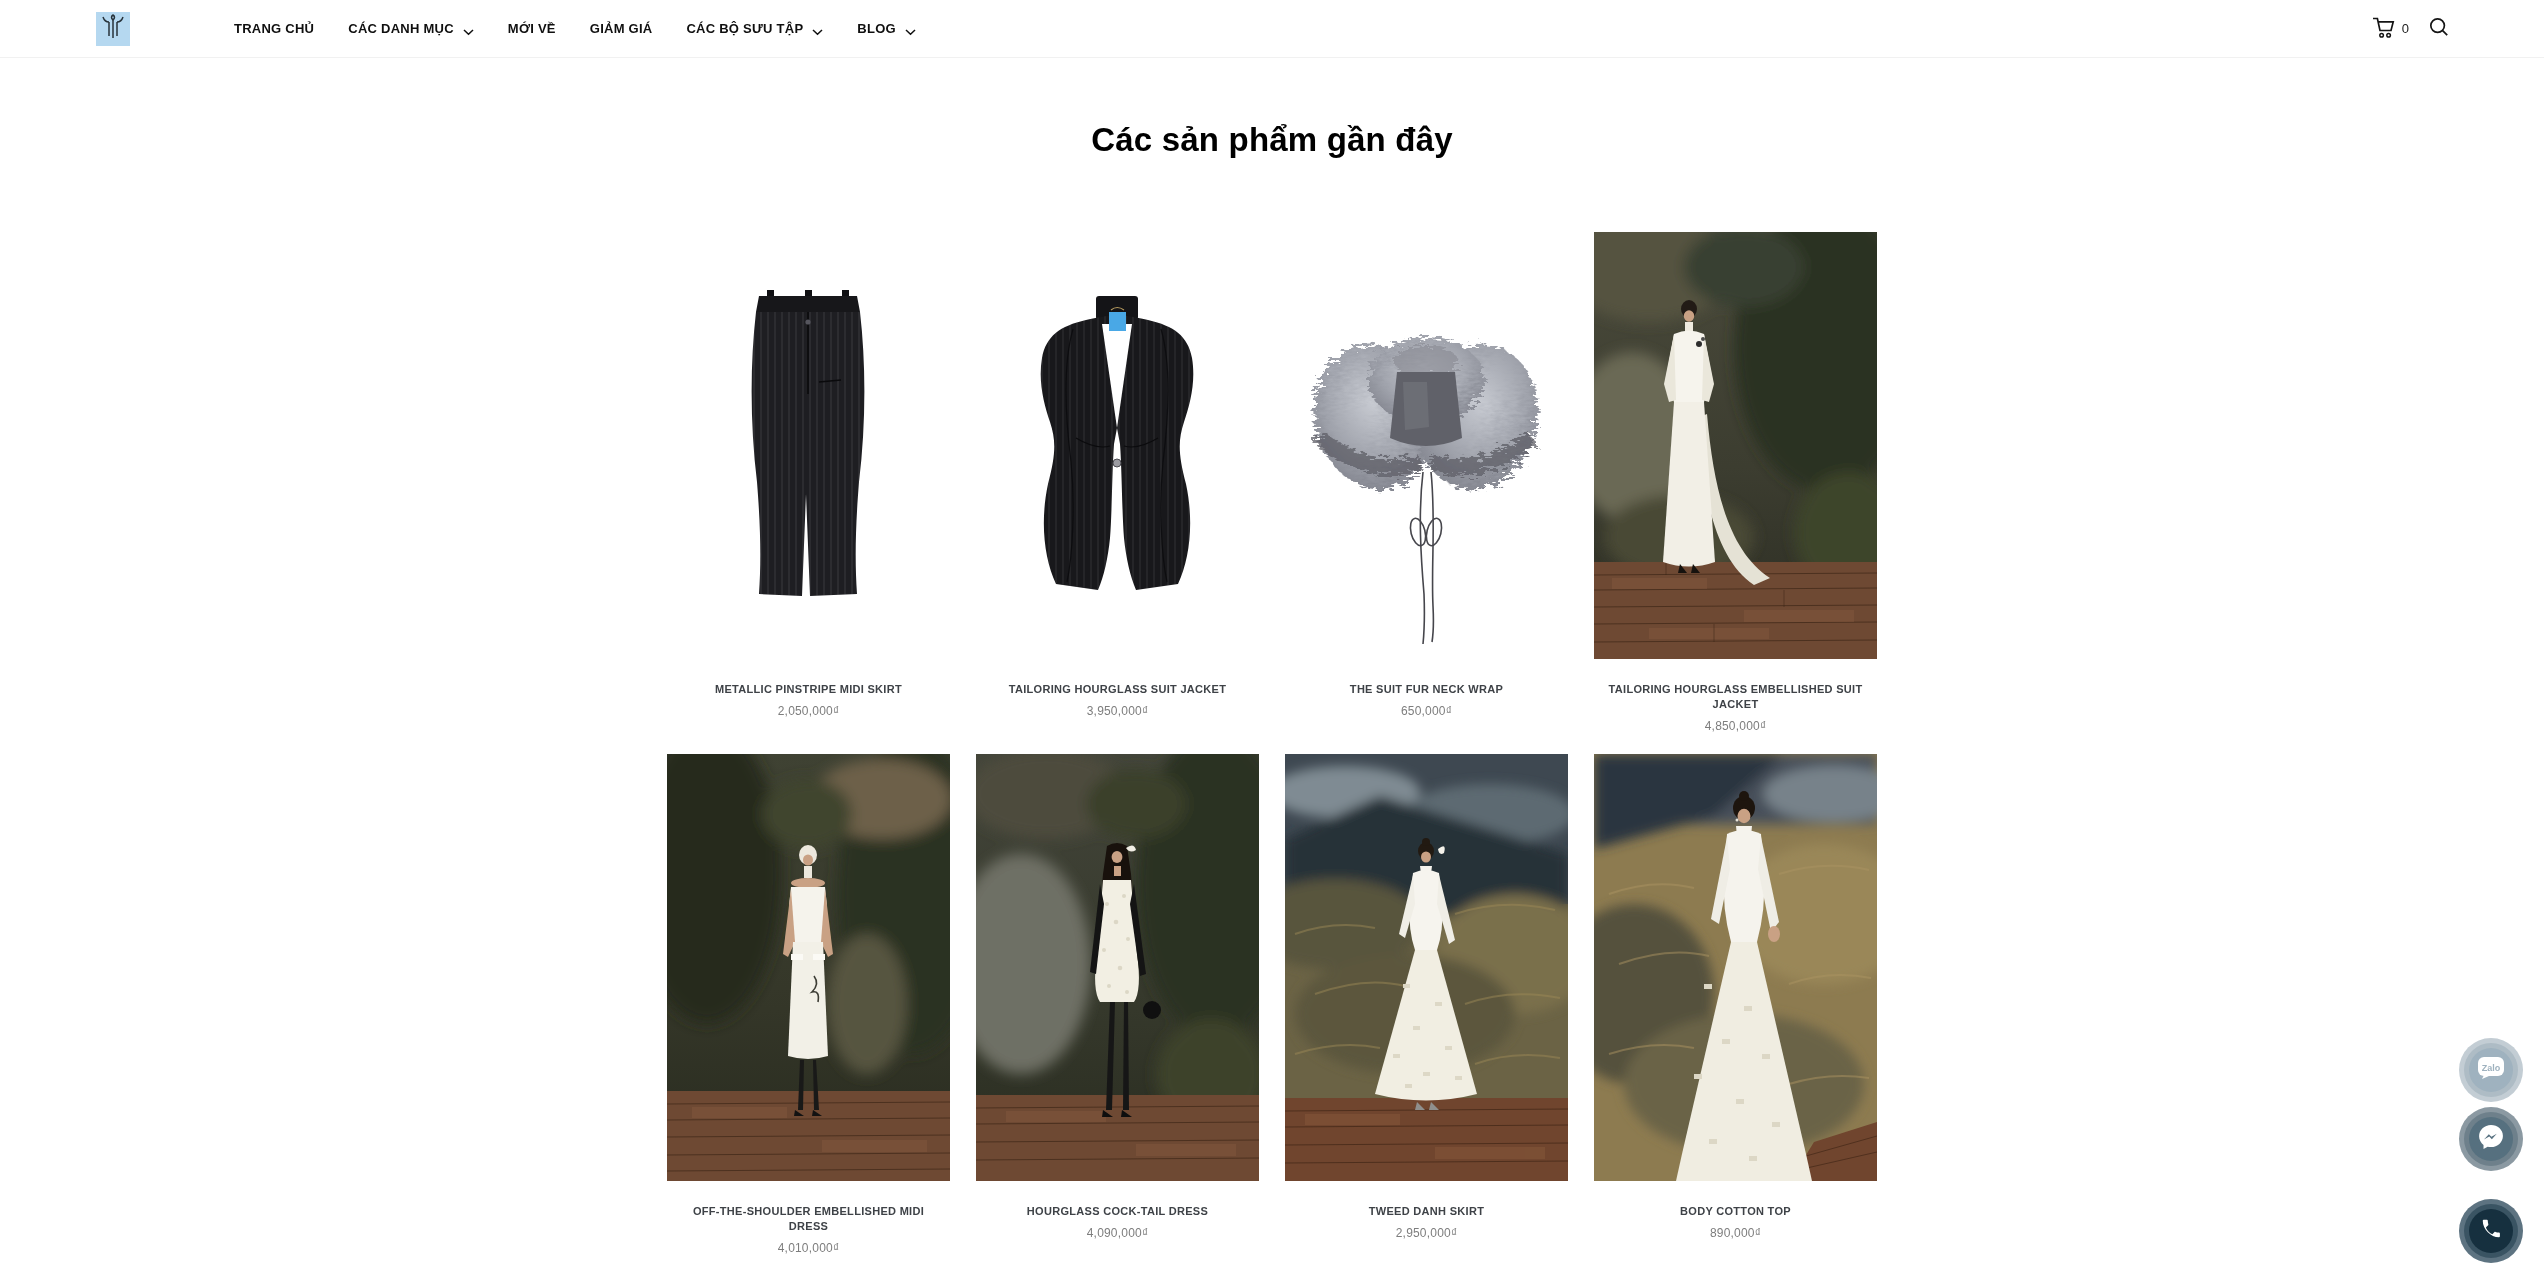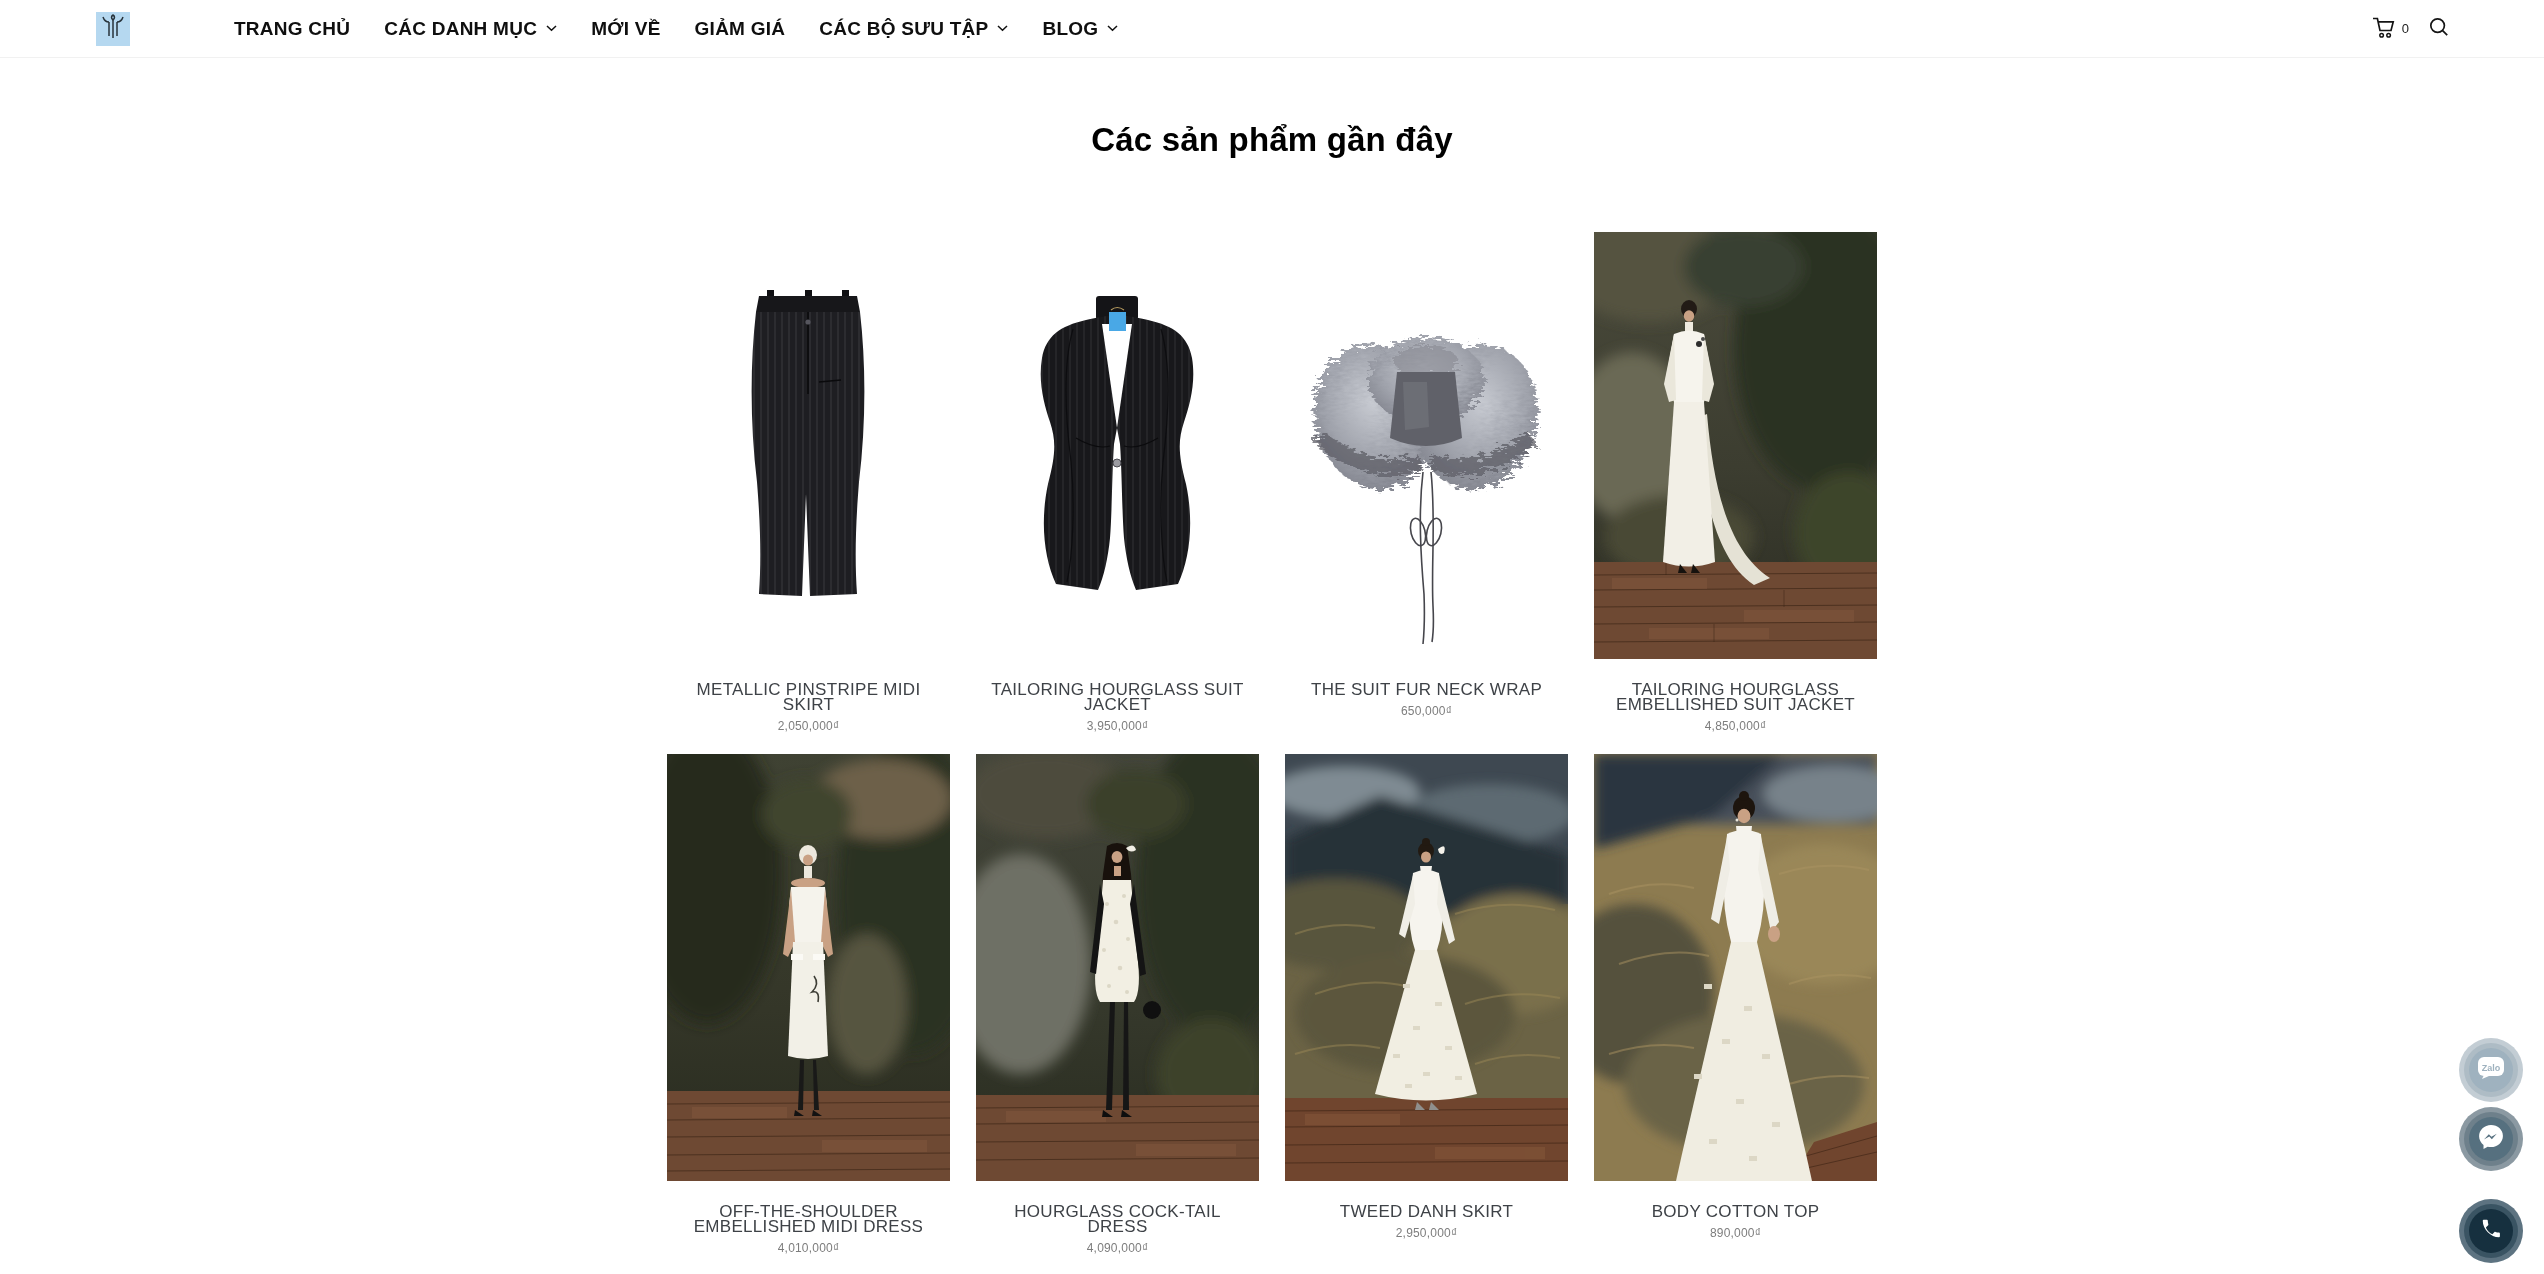--- a/index.html
+++ b/index.html
@@ -8,42 +8,42 @@
     font-family:"Liberation Sans","DejaVu Sans",sans-serif;color:#111;
   }
   
   .site-header{
     position:absolute;top:0;left:0;right:0;height:57px;background:#fff;
     display:flex;align-items:center;border-bottom:1px solid #f1f1f1;z-index:50;
   }
   .logo{margin-left:96px;width:34px;height:34px;background:#b5d8f0;
     display:flex;align-items:center;justify-content:center;cursor:pointer;flex:0 0 auto;}
   .main-nav ul{display:flex;gap:34px;margin:0 0 0 104px;padding:0;list-style:none;}
-  .nav-item{display:flex;align-items:center;font-size:19px;font-weight:bold;
+  .nav-item{display:flex;align-items:flex-end;font-size:13px;font-weight:bold;
     letter-spacing:.25px;color:#0f0f0f;cursor:pointer;white-space:nowrap;}
   .nav-item .chev{margin-left:9px;display:inline-flex;}
   .header-right{margin-left:auto;margin-right:94px;display:flex;align-items:center;gap:19px;}
   .cart-link{display:flex;align-items:center;gap:5px;cursor:pointer;}
   .cart-count{font-size:13px;color:#222;}
   .search-btn{cursor:pointer;display:flex;align-items:center;}
   
   .section-title{
     margin-top:62px;text-align:center;font-size:33px;line-height:42px;
     font-weight:bold;color:#000;letter-spacing:.2px;
   }
   
   .grid{
     width:1210px;margin:71px auto 0;display:grid;
     grid-template-columns:repeat(4,283px);column-gap:26px;row-gap:21px;
   }
   .card{cursor:pointer;}
   .card-img{width:283px;height:427px;display:block;background:#fff;}
   .card-img svg{display:block;}
   .card-info{padding:23px 10px 0;text-align:center;}
-  .card-title{font-size:17px;line-height:15px;letter-spacing:.3px;color:#3e4247;}
+  .card-title{font-size:11px;line-height:15px;letter-spacing:.3px;color:#3e4247;font-weight:bold;}
   .card-price{margin-top:7px;font-size:12px;color:#7d7d7d;letter-spacing:.2px;}
   
   .float-btn{position:absolute;right:21px;width:64px;height:64px;cursor:pointer;}
   .float-btn .ring,.float-btn .mid,.float-btn .core{
     position:absolute;border-radius:50%;top:50%;left:50%;transform:translate(-50%,-50%);}
   .float-btn .ring{width:64px;height:64px;}
   .float-btn .mid{width:54px;height:54px;}
   .float-btn .core{width:44px;height:44px;display:flex;align-items:center;justify-content:center;}
   .btn-zalo{top:1038px;}
   .btn-zalo .ring{background:#c3cdd4;}

